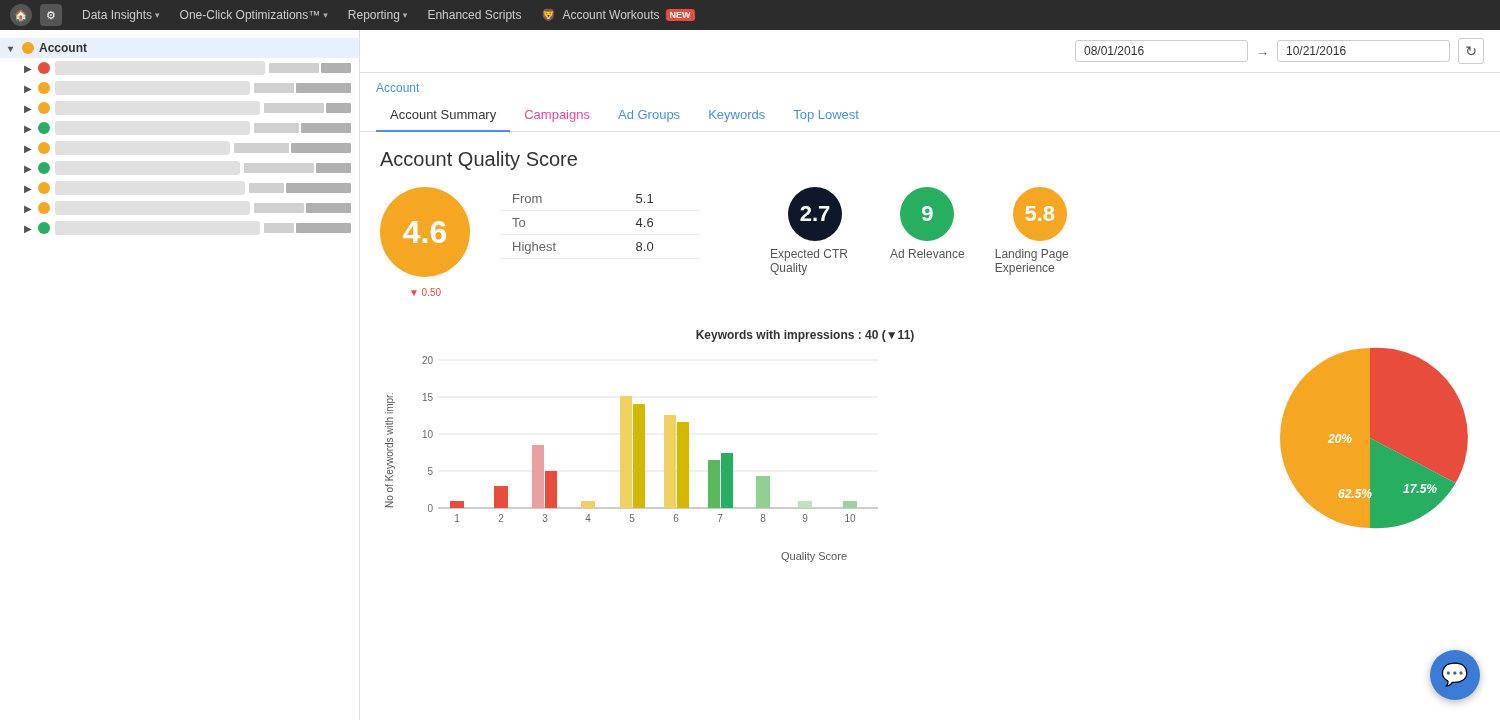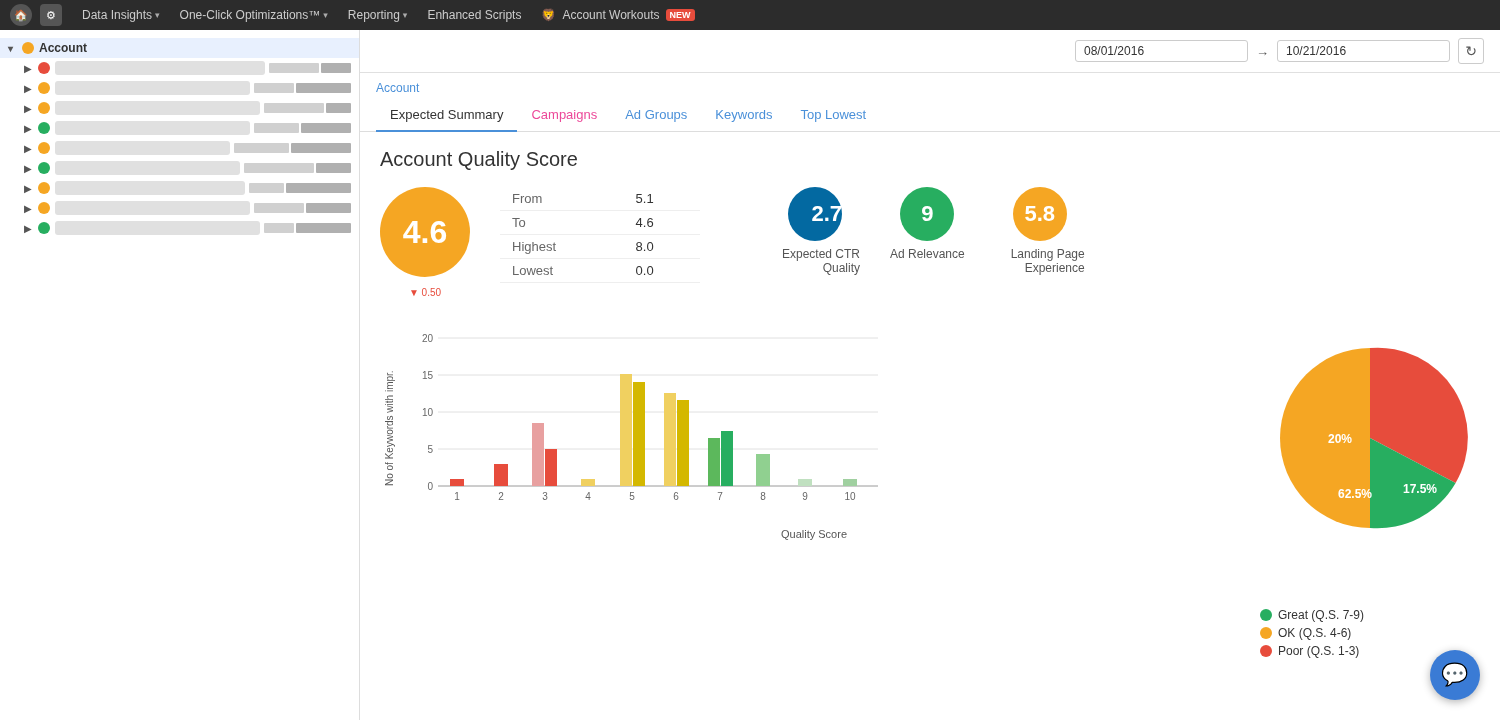--- a/index.html
+++ b/index.html
@@ -241,27 +241,27 @@
       gap: 6px;
     }
     .metric-circle {
       width: 54px; height: 54px;
       border-radius: 50%;
       display: flex; align-items: center; justify-content: center;
       color: #fff;
       font-size: 22px;
       font-weight: bold;
     }
-    .metric-circle.red { background: #0369a1; justify-content: flex-end; }
+    .metric-circle.red { background: #0f172a; }
     .metric-circle.green { background: #27ae60; }
     .metric-circle.yellow { background: #f5a623; }
     .metric-label {
       font-size: 12px;
       color: #555;
-      text-align: right;
+      text-align: left;
       max-width: 90px;
     }
 
     
     .keyword-spread-row {
       display: flex;
       align-items: flex-start;
       gap: 30px;
       margin-bottom: 30px;
     }
@@ -440,21 +440,21 @@
       <span class="date-arrow">→</span>
       <input type="text" class="date-input" value="10/21/2016" style="">
       <button class="refresh-btn">↻</button>
     </div>
 
     <div class="breadcrumb">
       <span style="color:#4a90d9; cursor:pointer;">Account</span>
     </div>
 
     <div class="tabs-bar">
-      <div class="tab active">Expected Summary</div>
+      <div class="tab active">Account Summary</div>
       <div class="tab" style="color:#ec4899;">Campaigns</div>
       <div class="tab" style="color:#4a90d9;">Ad Groups</div>
       <div class="tab" style="color:#4a90d9;">Keywords</div>
       <div class="tab" style="color:#4a90d9;">Top Lowest</div>
     </div>
 
     <div class="content-area">
 
       <h2 class="section-title">Account Quality Score</h2>
 
@@ -475,24 +475,20 @@
             <td>From</td>
             <td>5.1</td>
           </tr>
           <tr>
             <td>To</td>
             <td>4.6</td>
           </tr>
           <tr>
             <td>Highest</td>
             <td>8.0</td>
-          </tr>
-          <tr>
-            <td>Lowest</td>
-            <td>0.0</td>
           </tr>
         </tbody>
           </table>
 
         <div class="qs-metrics">
           <div class="qs-metric">
             <div class="metric-circle red">
               <span>2.7</span>
             </div>
             <div class="metric-label">Expected CTR Quality</div>
@@ -508,20 +504,21 @@
               <span>5.8</span>
             </div>
             <div class="metric-label">Landing Page Experience</div>
           </div>
         </div>
       </div>
 
 
       <div class="keyword-spread-row">
         <div class="bar-chart-area">
+          <div class="bar-chart-title">Keywords with impressions : 40 (▼11)</div>
 
           <div style="display:flex;gap:0;">
 
             <div style="display:flex;align-items:center;justify-content:center;writing-mode:vertical-rl;transform:rotate(180deg);font-size:10px;color:#555;width:18px;white-space:nowrap;">No of Keywords with impr.</div>
             <svg width="500" height="200" viewBox="0 0 500 200">
 
               <line x1="40" y1="10" x2="480" y2="10" stroke="#e0e0e0" stroke-width="1"></line>
               <line x1="40" y1="47" x2="480" y2="47" stroke="#e0e0e0" stroke-width="1"></line>
               <line x1="40" y1="84" x2="480" y2="84" stroke="#e0e0e0" stroke-width="1"></line>
               <line x1="40" y1="121" x2="480" y2="121" stroke="#e0e0e0" stroke-width="1"></line>
@@ -566,47 +563,33 @@
               <rect x="400" y="151" width="14" height="7" fill="#c0e0c0"></rect>
               <text x="407" y="172" text-anchor="middle" font-size="10" fill="#666">9</text>
 
               <rect x="445" y="151" width="14" height="7" fill="#a0d0a0"></rect>
               <text x="452" y="172" text-anchor="middle" font-size="10" fill="#666">10</text>
             </svg>
           </div>
           <div style="text-align:center;font-size:11px;color:#555;margin-left:18px;">Quality Score</div>
         </div>
 
-        <div style="display:flex;flex-direction:column;align-items:flex-start;">
+        <div style="display:flex;flex-direction:column;align-items:flex-start;font-style:italic;">
           <svg width="220" height="220" viewBox="0 0 220 220">
 
             <path d="M110,110 L110,20 A90,90 0 0,1 195.6,155 Z" fill="#e74c3c"></path>
 
             <path d="M110,110 L195.6,155 A90,90 0 0,1 110,200 Z" fill="#27ae60"></path>
 
             <path d="M110,110 L110,200 A90,90 0 1,1 110,20 Z" fill="#f5a623"></path>
 
             <text x="80" y="115" font-size="12" font-weight="bold" fill="#fff" text-anchor="middle">20%</text>
             <text x="160" y="165" font-size="12" font-weight="bold" fill="#fff" text-anchor="middle">17.5%</text>
             <text x="95" y="170" font-size="12" font-weight="bold" fill="#fff" text-anchor="middle">62.5%</text>
           </svg>
-          <div class="pie-legend-area">
-            <div class="legend-item">
-              <div class="legend-dot" style="background:#27ae60;"></div>
-              <span>Great (Q.S. 7-9)</span>
-            </div>
-            <div class="legend-item">
-              <div class="legend-dot" style="background:#f5a623;"></div>
-              <span>OK (Q.S. 4-6)</span>
-            </div>
-            <div class="legend-item">
-              <div class="legend-dot" style="background:#e74c3c;"></div>
-              <span>Poor (Q.S. 1-3)</span>
-            </div>
-          </div>
         </div>
       </div>
 
     </div>
   </div>
 </div>
 
 <div class="chat-btn">
   <span>💬</span>
 </div>

